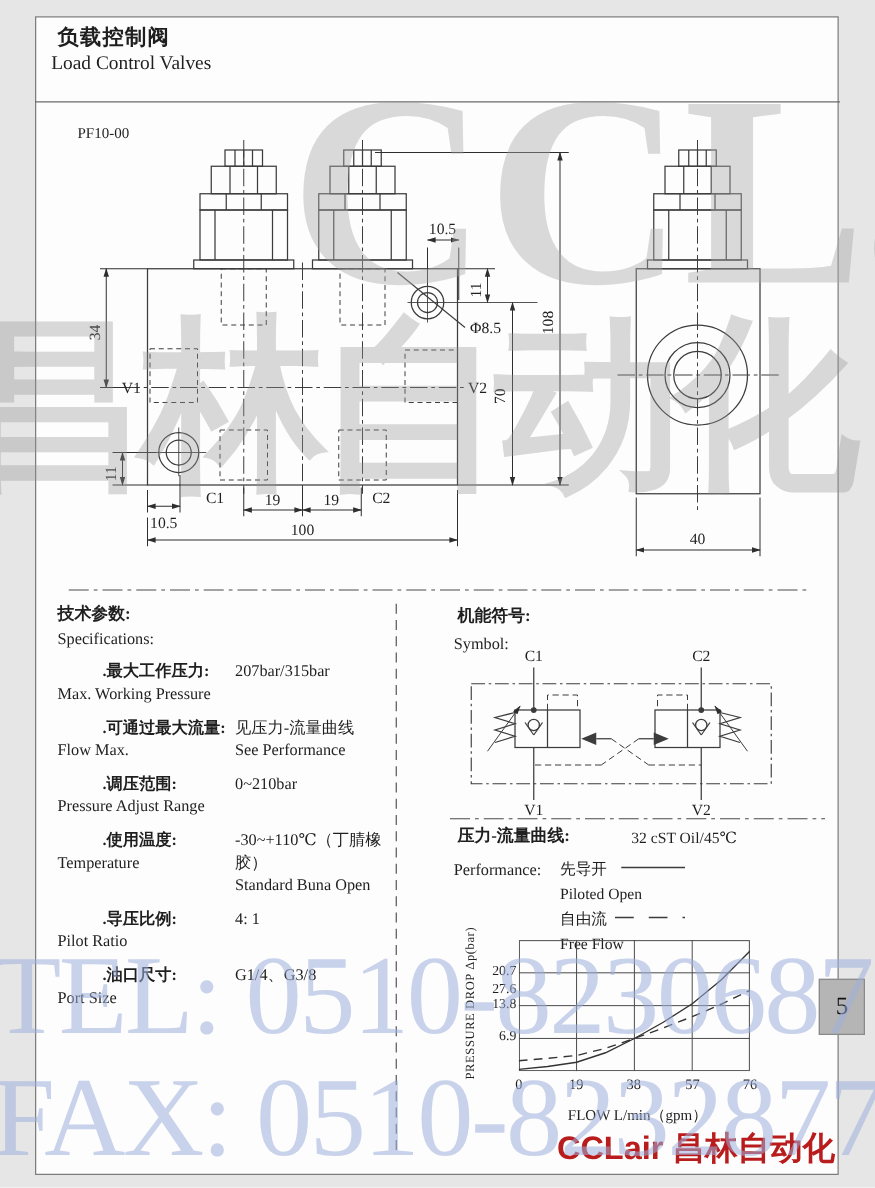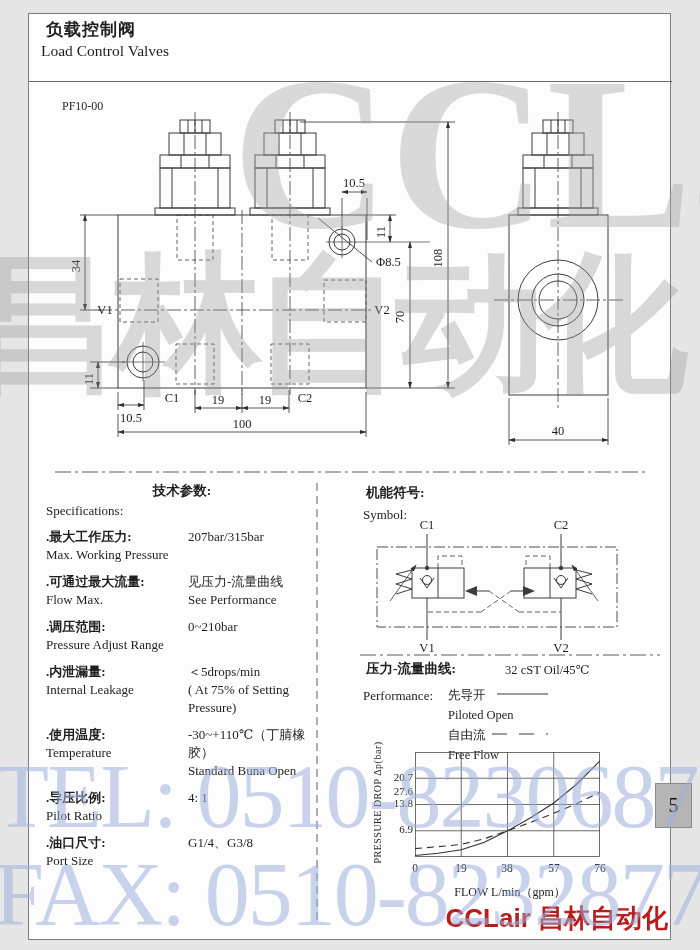--- a/index.html
+++ b/index.html
@@ -14,24 +14,24 @@
     background:#fdfdfd;border:1px solid #7d7d7d;box-sizing:border-box;
   }
   .abs{position:absolute;}
   
   .title-cn{left:46px;top:18px;font-size:17px;font-weight:bold;letter-spacing:1px;}
   .title-en{left:41px;top:42px;font-size:15.5px;}
   .title-rule{left:28px;top:81px;width:644px;height:1px;background:#6b6b6b;}
   .model{left:62px;top:99px;font-size:12px;}
   
   .specs{left:46px;top:482px;width:272px;font-size:13px;line-height:18px;}
-  .spec-head-cn{font-weight:bold;font-size:13.5px;margin-bottom:2px;text-align:center;}
+  .spec-head-cn{font-weight:bold;font-size:13.5px;margin-bottom:2px;}
   .spec-head-en{margin-bottom:8px;}
   .spec-row{display:grid;grid-template-columns:142px 1fr;margin-bottom:9px;}
-  .spec-row .cn{font-weight:600;}
+  .spec-row .cn{font-weight:600;margin-left:36px;}
   
   .sym-head-cn{left:366px;top:484px;font-size:13.5px;font-weight:bold;}
   .sym-head-en{left:363px;top:507px;font-size:13px;}
   .curve-head-cn{left:366px;top:660px;font-size:13.5px;font-weight:bold;text-align:center;}
   .curve-oil{left:505px;top:662px;font-size:12.5px;}
   .perf-label{left:363px;top:688px;font-size:13px;}
   .legend{left:448px;top:685px;font-size:12.5px;line-height:20px;}
   
   .chart-box{left:415px;top:752px;width:185px;height:105px;}
   .ytick{width:32px;text-align:right;font-size:11px;}
@@ -293,30 +293,20 @@
         <div class="cn">.调压范围:</div>
          <div>Pressure Adjust Range</div>
       </div>
     <div>
         <div>0~210bar</div>
          <div></div>
       </div>
   </div>
   <div class="spec-row">
     <div>
-        <div class="cn">.内泄漏量:</div>
-         <div>Internal Leakage</div>
-      </div>
-    <div>
-        <div>＜5drops/min</div>
-         <div>( At 75% of Setting Pressure)</div>
-      </div>
-  </div>
-  <div class="spec-row">
-    <div>
         <div class="cn">.使用温度:</div>
          <div>Temperature</div>
       </div>
     <div>
         <div>-30~+110℃（丁腈橡胶）</div>
          <div>Standard Buna Open</div>
       </div>
   </div>
   <div class="spec-row">
     <div>

